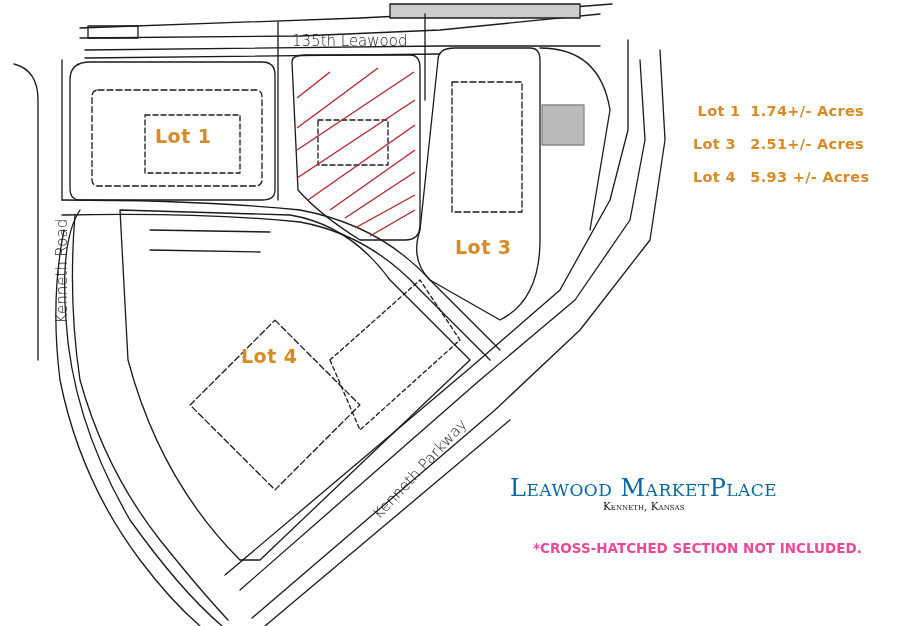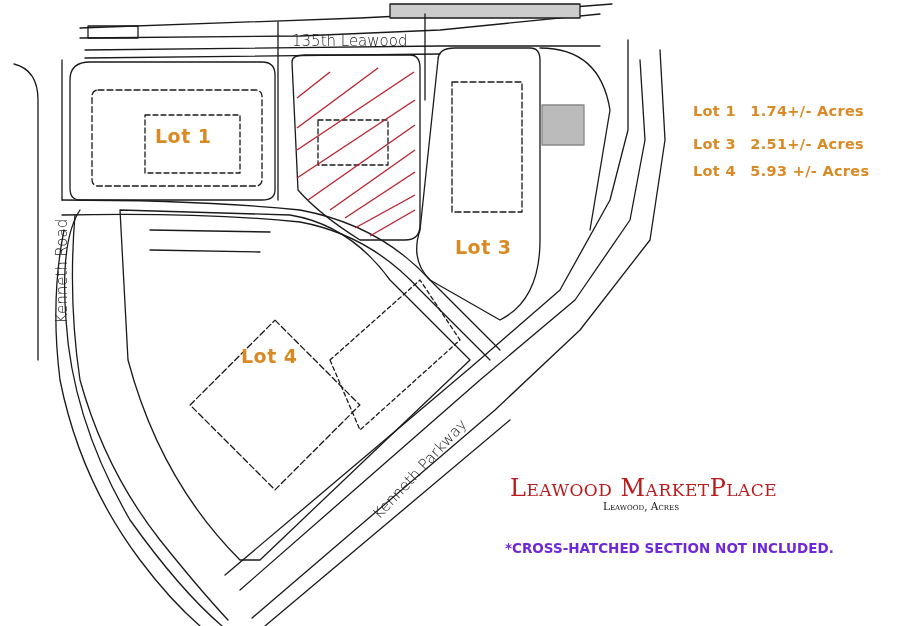--- a/index.html
+++ b/index.html
@@ -2,23 +2,23 @@
 <html><head>
 <meta charset="utf-8">
 <style>
   html, body { margin:0; padding:0; background:#ffffff; }
   body { width:918px; height:626px; position:relative; overflow:hidden; font-family:"DejaVu Sans", sans-serif; }
   #map { position:absolute; left:0; top:0; width:918px; height:626px; }
   .lotlabel { position:absolute; color:#d98a24; font-family:"DejaVu Sans", sans-serif; font-weight:bold; font-size:19px; letter-spacing:0.5px; }
   .street { position:absolute; font-family:"DejaVu Sans", sans-serif; color:#222; font-size:15px; font-weight:300; white-space:nowrap; }
   .acres { position:absolute; left:693px; color:#d98a24; font-weight:bold; font-size:14.5px; font-family:"DejaVu Sans", sans-serif; white-space:nowrap; letter-spacing:0.3px; }
   .acres .lot { display:inline-block; width:52px; }
-  #title { position:absolute; left:510px; top:474px; font-family:"DejaVu Serif", serif; color:#b91c1c; font-size:24px; font-variant:small-caps; letter-spacing:0.5px; white-space:nowrap; }
+  #title { position:absolute; left:510px; top:474px; font-family:"DejaVu Serif", serif; color:#0369a1; font-size:24px; font-variant:small-caps; letter-spacing:0.5px; white-space:nowrap; }
   #subtitle { position:absolute; left:603px; top:500px; font-family:"DejaVu Serif", serif; color:#111; font-size:10.5px; font-variant:small-caps; white-space:nowrap; }
-  #note { position:absolute; left:505px; top:540px; color:#6d28d9; font-size:13.5px; font-weight:bold; font-family:"DejaVu Sans", sans-serif; white-space:nowrap; }
+  #note { position:absolute; left:533px; top:540px; color:#ec4899; font-size:13.5px; font-weight:bold; font-family:"DejaVu Sans", sans-serif; white-space:nowrap; }
 </style>
 </head>
 <body>
 
 <svg id="map" viewBox="0 0 918 626" xmlns="http://www.w3.org/2000/svg">
   <g fill="none" stroke="#1a1a1a" stroke-width="1.3" stroke-linecap="round" stroke-linejoin="round">
 
     <g>
       <path d="M80 28 L360 18 L560 8 L612 4"></path>
       <path d="M80 38 L300 36 L440 30 L600 14"></path>
@@ -89,28 +89,28 @@
 </svg>
 
 <div class="street" style="left:292px;top:32px;">135th Leawood</div>
 <div class="street" style="left:10px;top:262px;transform:rotate(-90deg);">Kenneth Road</div>
 <div class="street" style="left:355px;top:460px;transform:rotate(-47deg);">Kenneth Parkway</div>
 
 <div class="lotlabel" style="left:155px;top:125px;">Lot 1</div>
 <div class="lotlabel" style="left:455px;top:236px;">Lot 3</div>
 <div class="lotlabel" style="left:241px;top:345px;">Lot 4</div>
 
-<div class="acres" style="top:103px;">
+<div class="acres" style="top:103px;text-align:center;">
   <span class="lot">Lot 1</span>
   <span>1.74+/- Acres</span>
 </div>
 <div class="acres" style="top:136px;">
   <span class="lot">Lot 3</span>
   <span>2.51+/- Acres</span>
 </div>
-<div class="acres" style="top:163px;">
+<div class="acres" style="top:169px;">
   <span class="lot">Lot 4</span>
   <span>5.93 +/- Acres</span>
 </div>
 
 <div id="title">Leawood MarketPlace</div>
-<div id="subtitle">Leawood, Acres</div>
+<div id="subtitle">Kenneth, Kansas</div>
 <div id="note">*CROSS-HATCHED SECTION NOT INCLUDED.</div>
 
 </body></html>

